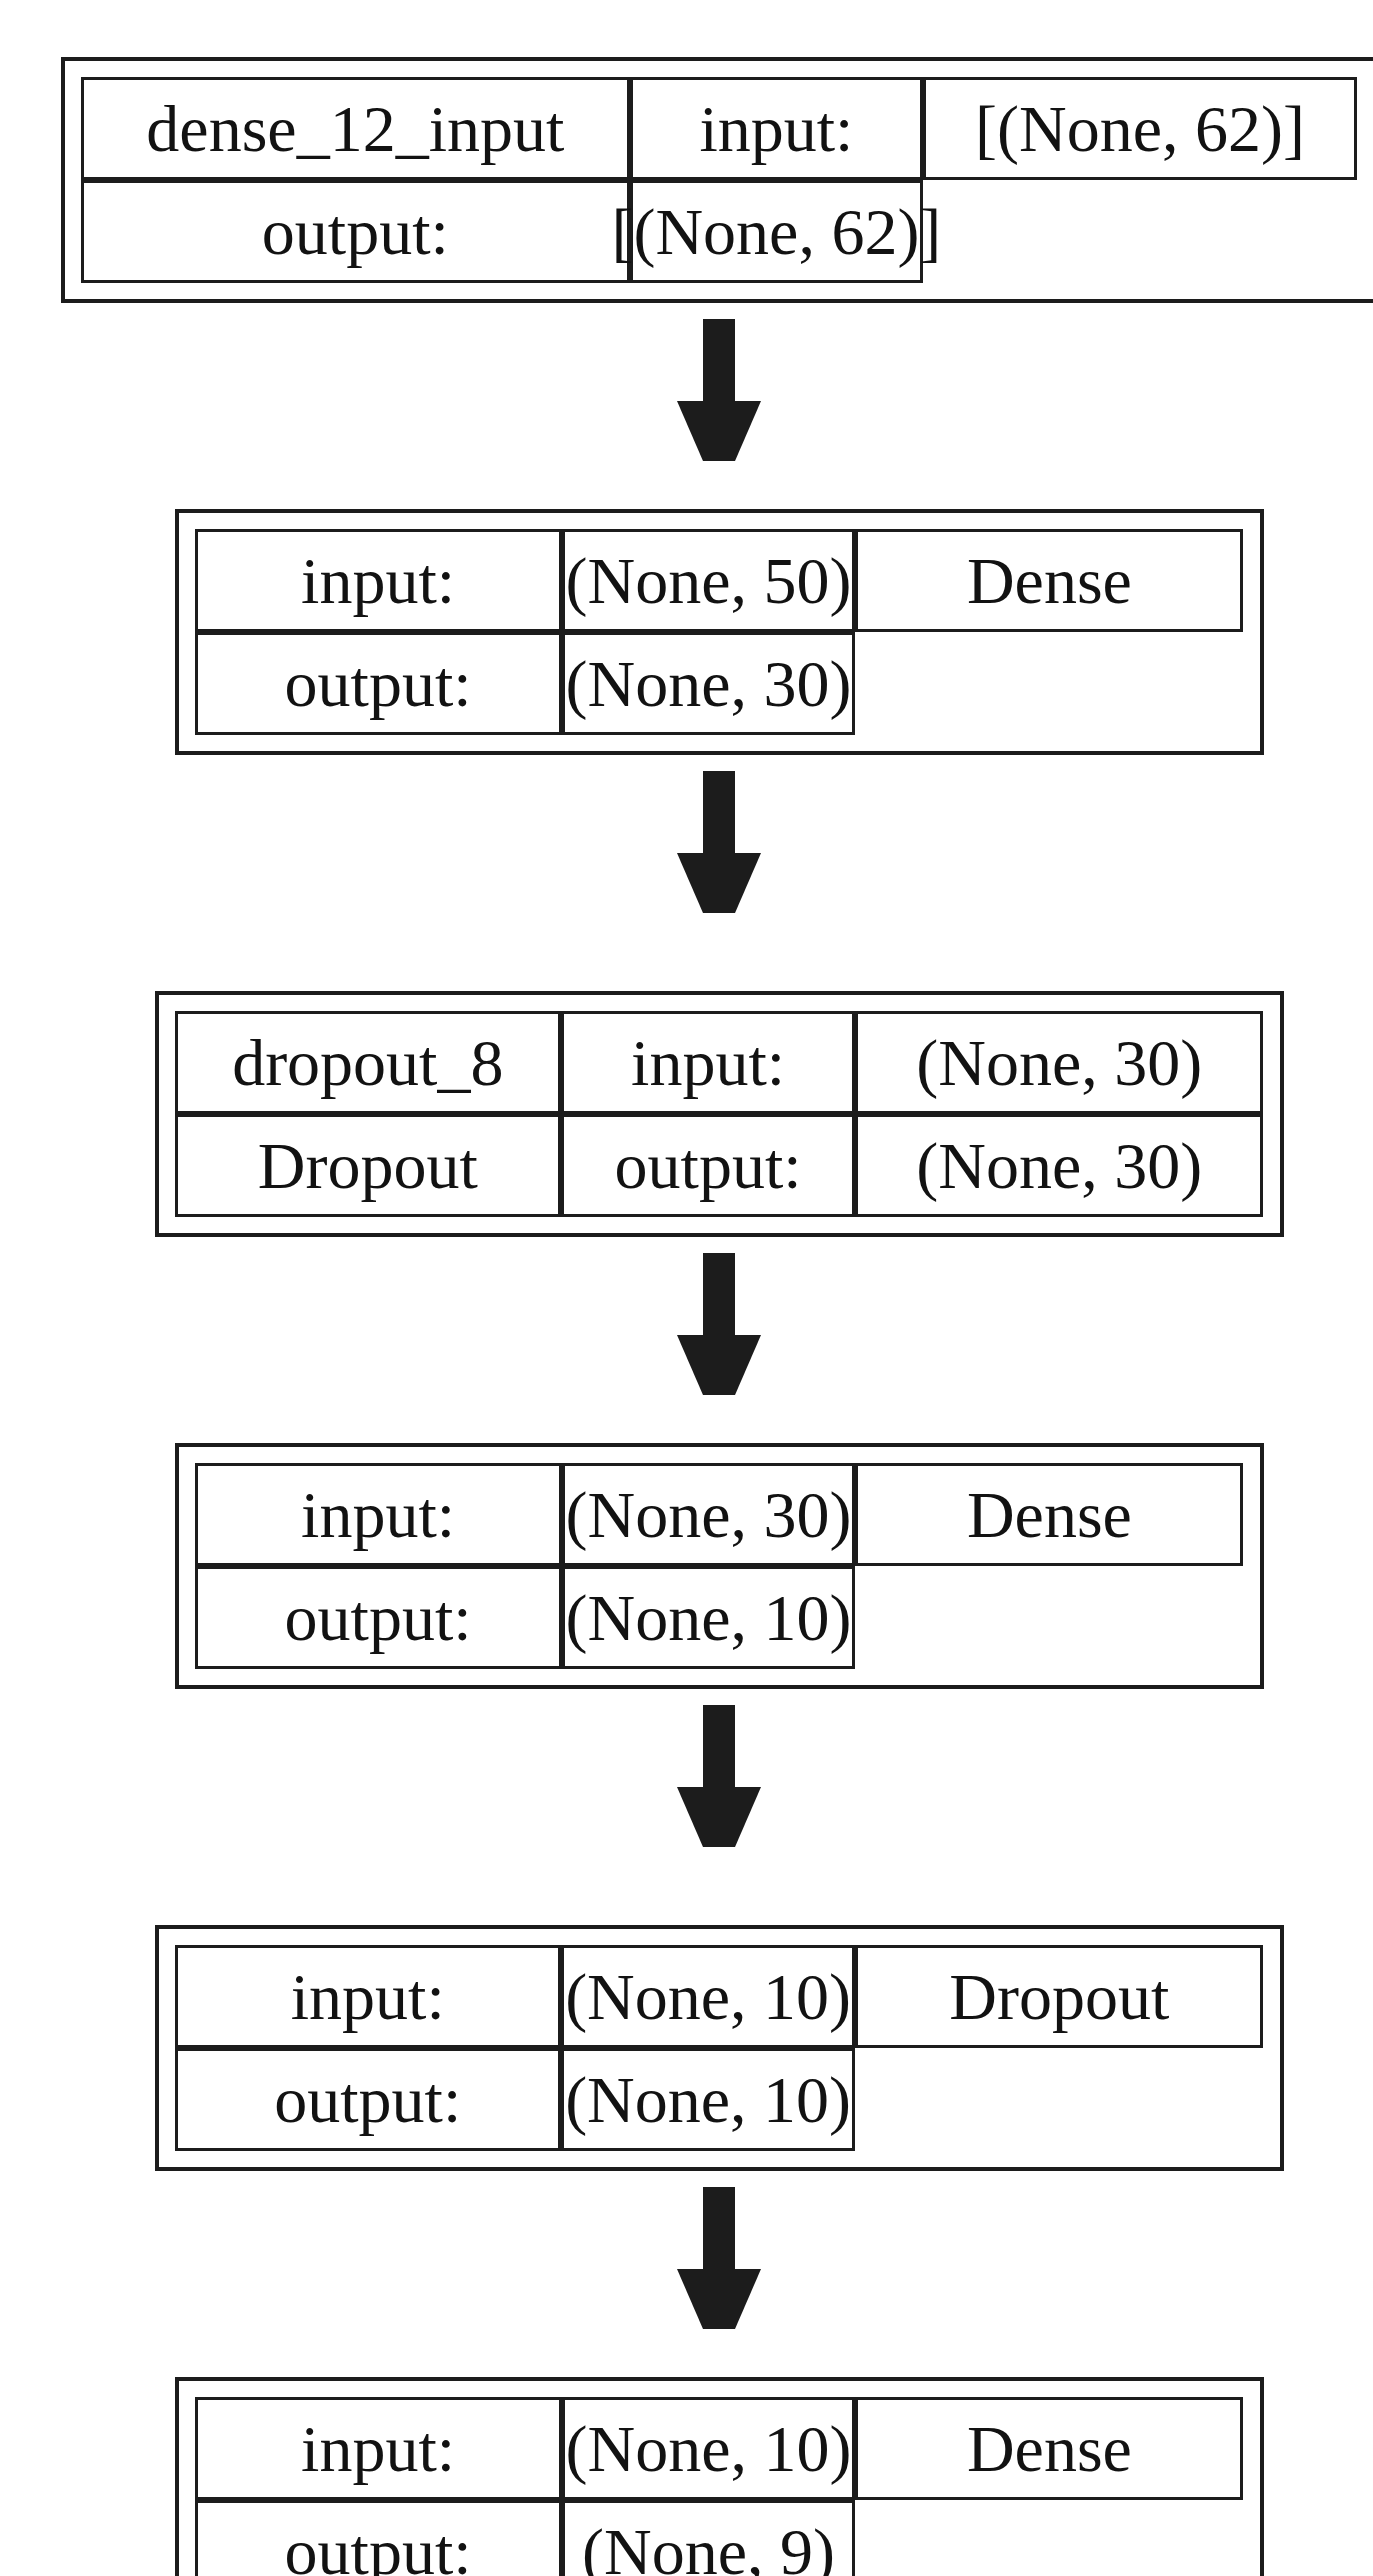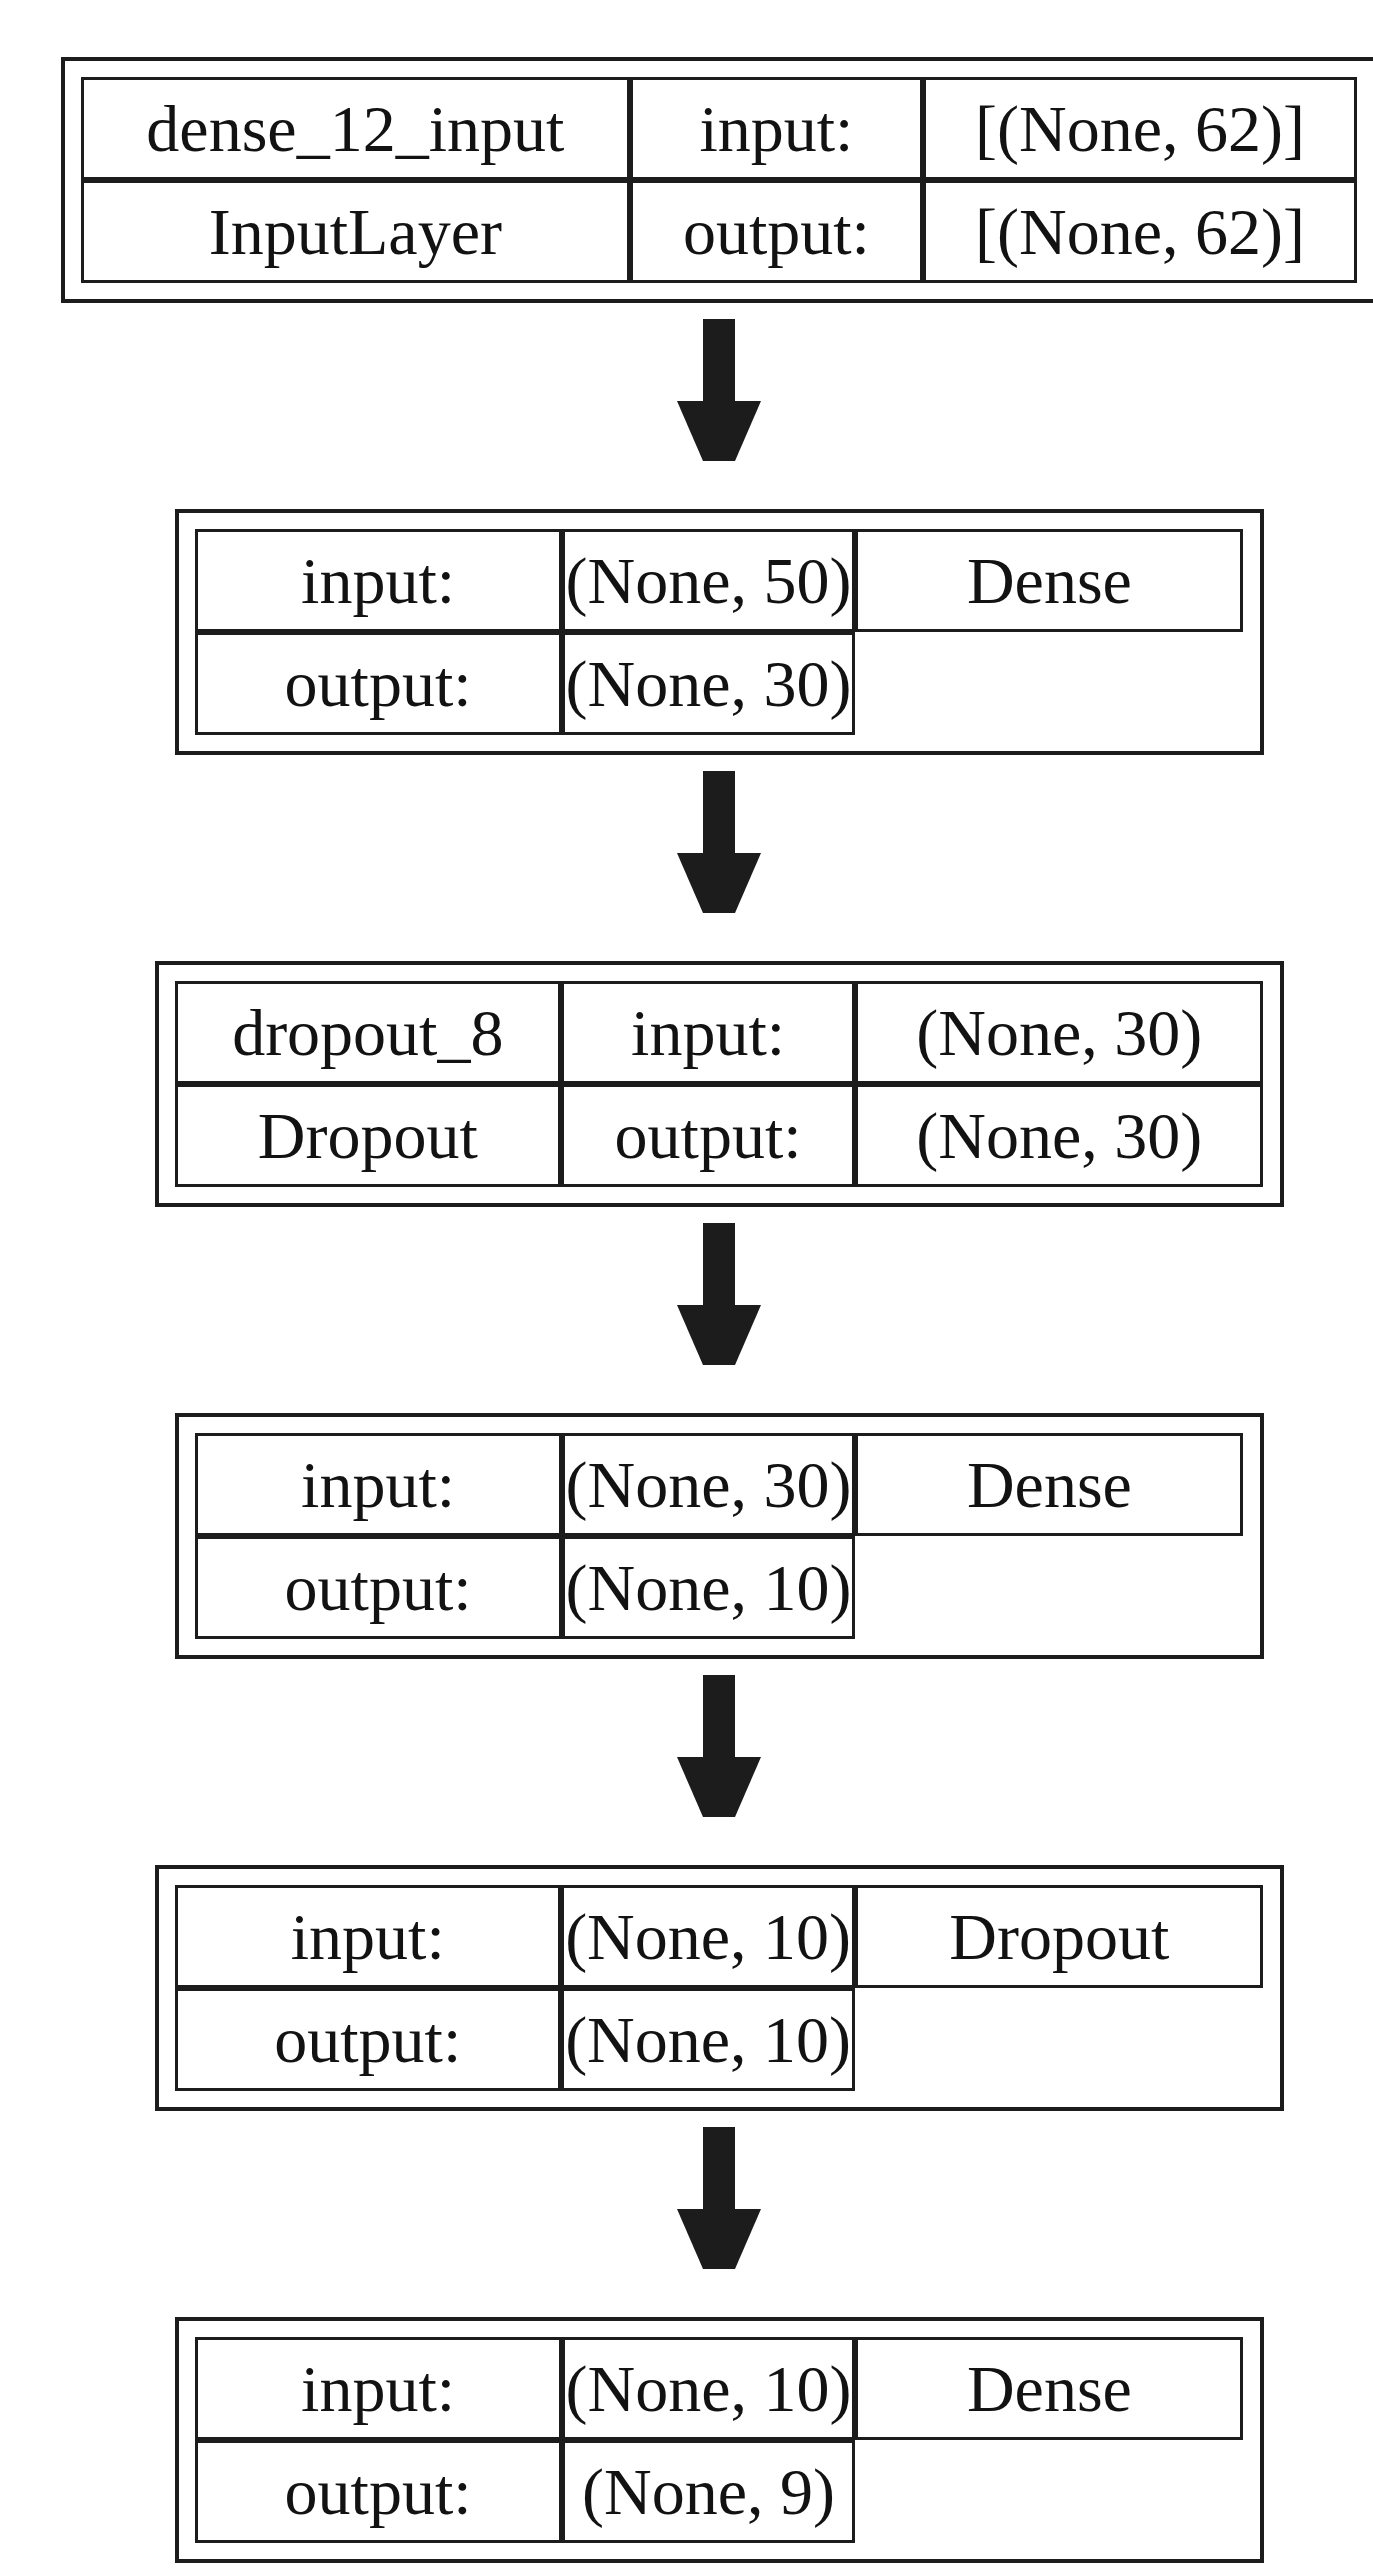--- a/index.html
+++ b/index.html
@@ -34,20 +34,21 @@
     width:1316px;
     grid-template-columns:43% 23% 34%;
   }
   .node-dense{
     width:1089px;
     grid-template-columns:35% 28% 37%;
   }
   .node-dropout{
     width:1129px;
     grid-template-columns:35.5% 27% 37.5%;
+    margin-top:30px;
   }
   .cell{
     border:3.7px solid var(--line);
     display:flex;
     align-items:center;
     justify-content:center;
     font-size:66px;
     line-height:1;
     white-space:nowrap;
     padding:0 11px;
@@ -74,21 +75,20 @@
 </style>
 </head>
 <body>
 
 <div class="diagram">
 
   <div class="node node-input">
     <div class="cell">dense_12_input</div>
     <div class="cell">input:</div>
     <div class="cell">[(None, 62)]</div>
-    <div class="cell">InputLayer</div>
     <div class="cell">output:</div>
     <div class="cell">[(None, 62)]</div>
   </div>
 
   <div class="arrow">
     <div class="arrow-line"></div>
     <div class="arrow-head"></div>
   </div>
 
   <div class="node node-dense">

